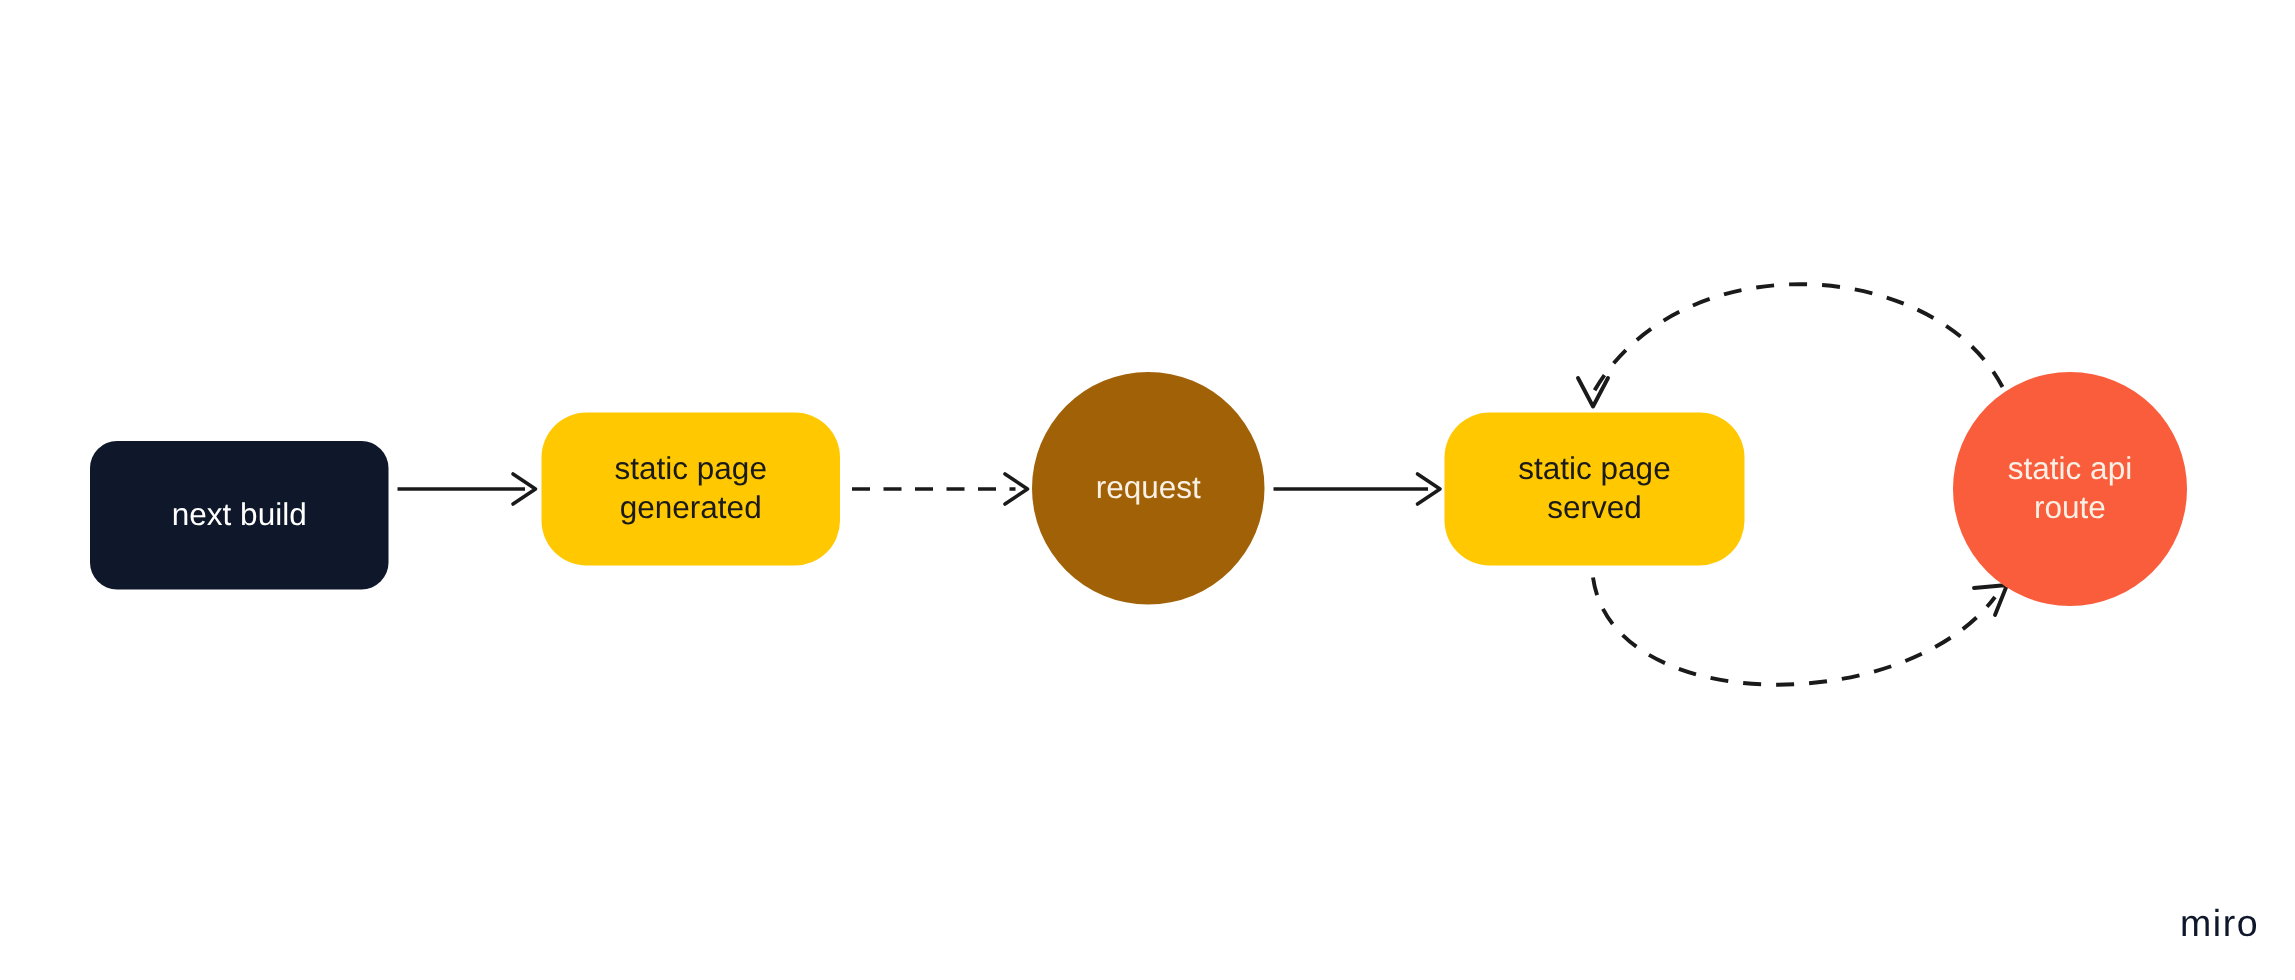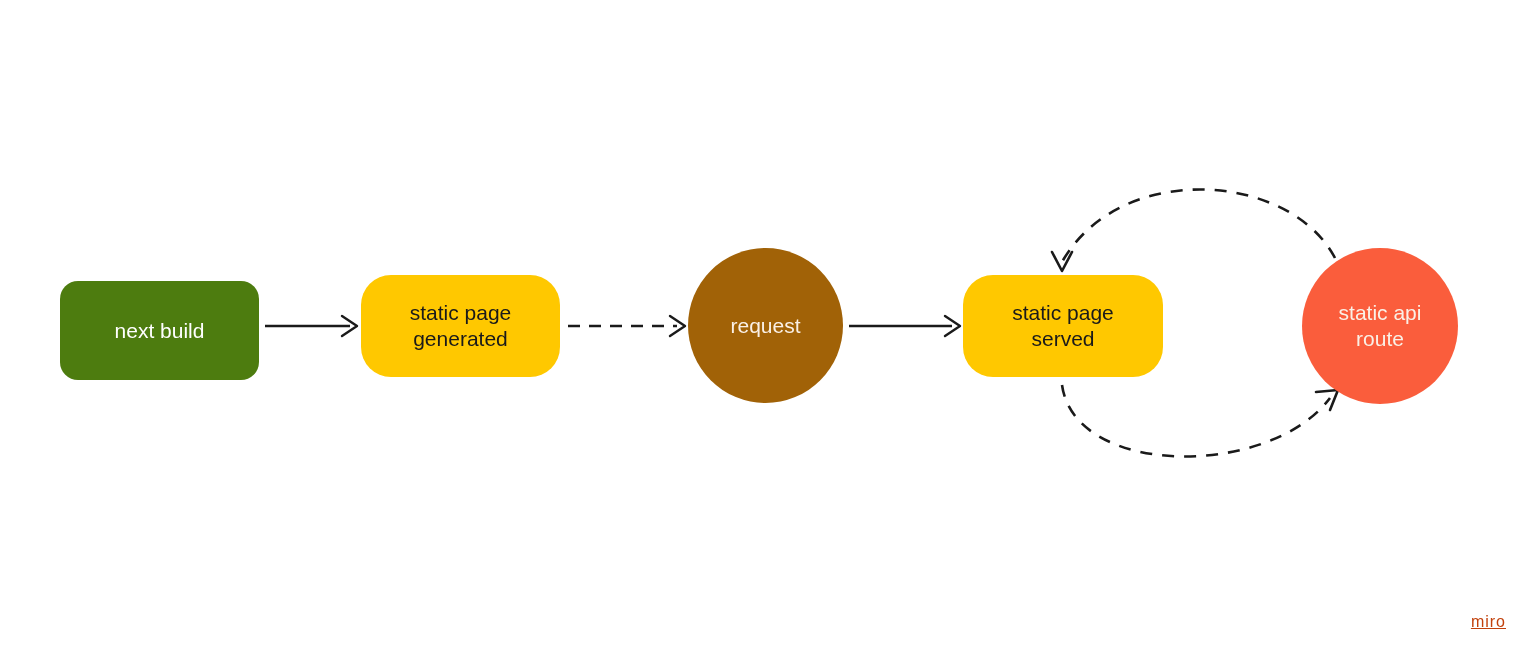--- a/index.html
+++ b/index.html
@@ -38,24 +38,24 @@
   }
   .node-label {
     display: block;
     white-space: pre-line;
     padding: 0 6px;
   }
 
   
   #node-next-build {
     left: 60px;
-    top: 281px;
+    top: 294px;
     width: 199px;
     height: 99px;
-    background: #4d7c0f;
+    background: #0f172a;
     border-radius: 18px;
     color: #ffffff;
     font-size: 21px;
   }
 
   
   #node-static-page-generated {
     left: 361px;
     top: 275px;
     width: 199px;
@@ -98,26 +98,25 @@
     border-radius: 50%;
     color: #faf0e6;
     font-size: 21px;
   }
 
   
   #watermark {
     position: absolute;
     right: 24px;
     bottom: 22px;
-    color: #c2410c;
-    font-size: 16px;
+    color: #0f172a;
+    font-size: 25px;
     letter-spacing: 1px;
     font-family: "Liberation Sans", sans-serif;
     user-select: none;
-    text-decoration: underline;
   }
 </style>
 </head>
 <body>
 
 <div id="canvas">
 
   <svg id="edges" viewBox="0 0 1530 653" width="1530" height="653" xmlns="http://www.w3.org/2000/svg">
 
     <g>

